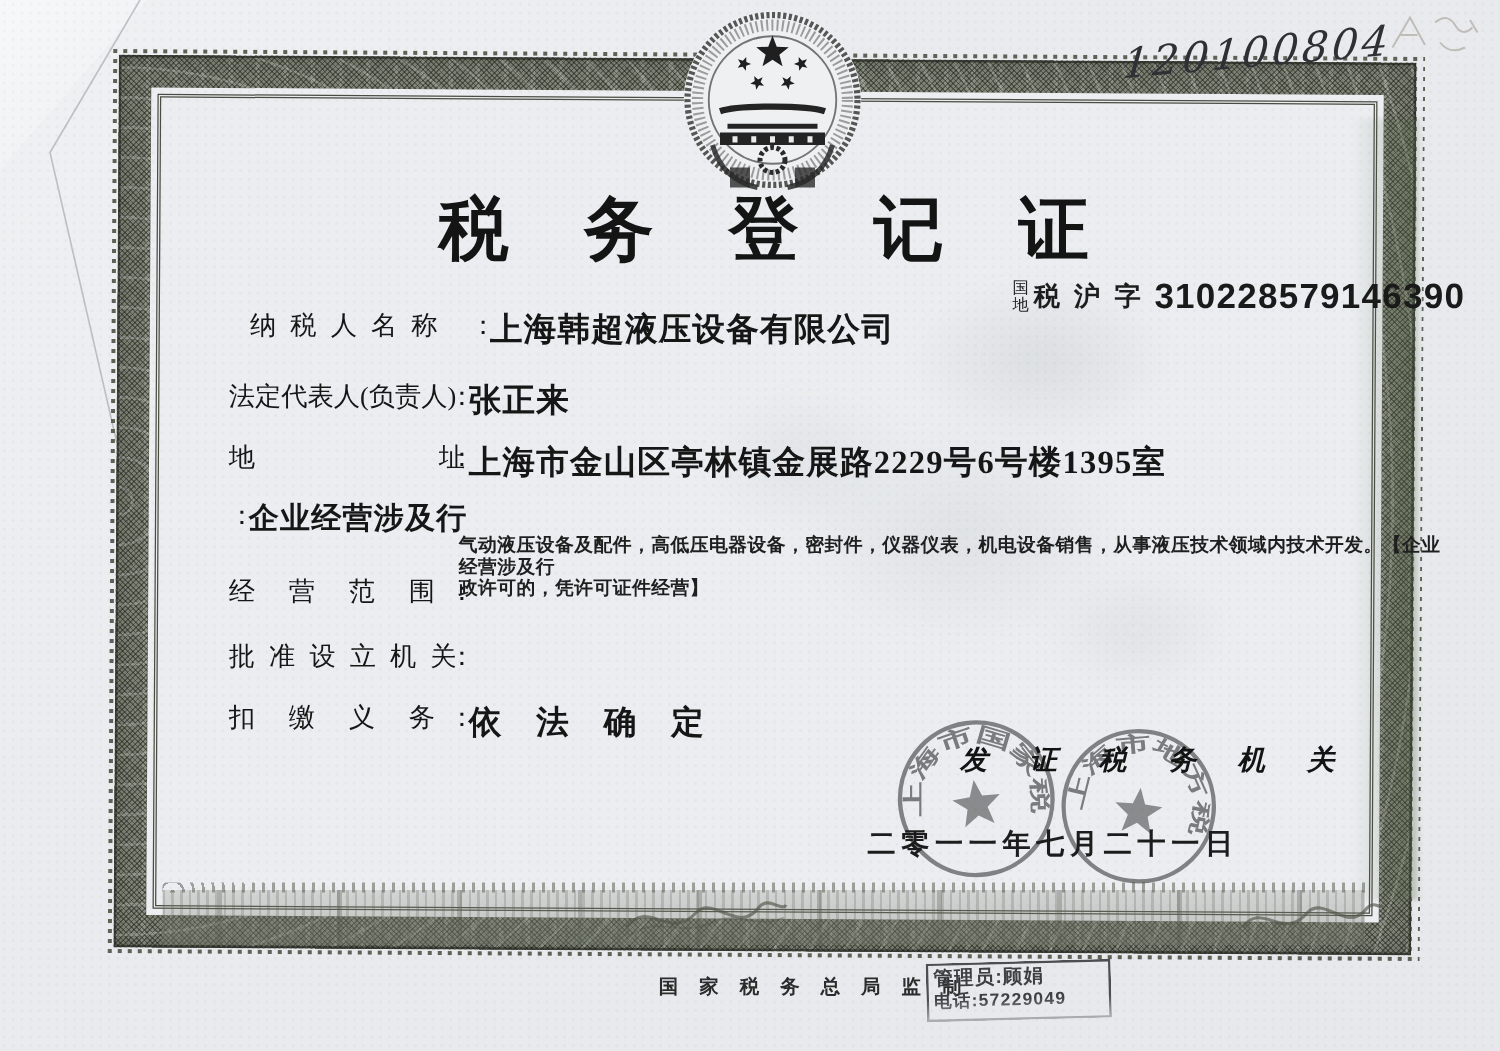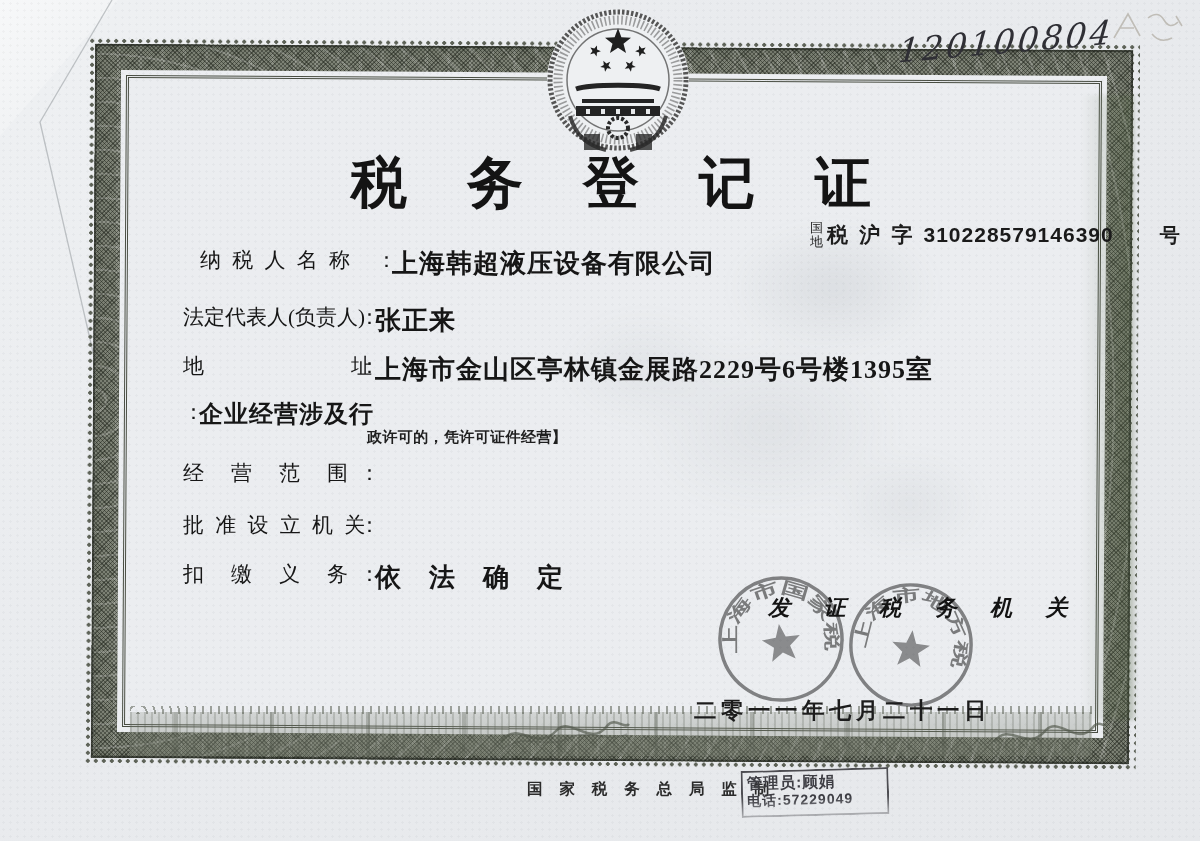--- a/index.html
+++ b/index.html
@@ -48,40 +48,40 @@
         font-size:56px;font-weight:bold;white-space:pre;letter-spacing:2px;color:#141414;}
   
   .handwritten{position:absolute;left:898px;top:22px;font-size:33px;font-style:italic;
         letter-spacing:3px;color:#2f2f35;transform:rotate(-5deg) skewX(-10deg);z-index:6;
         font-family:"DejaVu Serif",serif;}
   .pencil{position:absolute;left:1106px;top:6px;opacity:.75;z-index:6;}
   
   .serial{position:absolute;left:810px;top:221px;display:flex;align-items:center;z-index:5;}
   .serial .stacked{display:flex;flex-direction:column;font-size:13px;line-height:14px;margin-right:4px;color:#222;}
   .serial .prefix{font-size:21px;letter-spacing:3px;white-space:pre;font-weight:600;}
-  .serial .num{font-family:"Liberation Sans","DejaVu Sans",sans-serif;font-size:21px;font-weight:600;
+  .serial .num{font-family:"Liberation Sans","DejaVu Sans",sans-serif;font-size:28px;font-weight:600;
         letter-spacing:1px;margin-left:8px;color:#1a1a1a;}
   .serial .suffix{font-size:20px;margin-left:46px;font-weight:600;}
   
   .row{position:absolute;display:flex;align-items:flex-start;z-index:5;color:#161616;}
   .lbl{font-size:21px;letter-spacing:3px;white-space:pre;width:176px;flex:none;}
   .lbl.tight{letter-spacing:0;}
   .colon{font-size:21px;width:16px;flex:none;}
   .val{font-size:26px;font-weight:600;letter-spacing:1px;white-space:pre;}
   .val.big{font-size:24px;}
   .scope-note{position:absolute;left:367px;top:429px;width:800px;z-index:5;
         font-size:15px;line-height:17px;font-weight:600;letter-spacing:.4px;color:#1f1f1f;}
   
   .stamp{position:absolute;z-index:4;opacity:.85;mix-blend-mode:multiply;}
   .stamp.left{left:714px;top:572px;transform:rotate(-8deg);}
   .stamp.right{left:845px;top:579px;transform:rotate(6deg);}
   .issuer-label{position:absolute;left:768px;top:593px;z-index:6;font-size:22px;font-weight:700;
         letter-spacing:14px;white-space:nowrap;color:#131313;font-style:italic;}
   .issue-date{position:absolute;left:694px;top:659px;z-index:6;font-size:22.5px;font-weight:600;
-        letter-spacing:4.5px;white-space:nowrap;color:#1c1c1c;margin-top:36px;}
+        letter-spacing:4.5px;white-space:nowrap;color:#1c1c1c;}
   
   .ornament-band{position:absolute;left:130px;top:712px;width:962px;height:44px;z-index:2;
         background:
           repeating-linear-gradient(90deg,rgba(84,90,78,.22) 0 2px,transparent 2px 7px),
           repeating-linear-gradient(90deg,transparent 0 44px,rgba(84,90,78,.30) 44px 48px,transparent 48px 96px),
           linear-gradient(180deg,rgba(122,128,114,.22),rgba(122,128,114,.42));}
   .ornament-band::before{content:'';position:absolute;left:0;right:0;top:-6px;height:8px;
         background:repeating-radial-gradient(circle at 8px 8px,rgba(90,96,84,.55) 0 2px,transparent 2px 8px);}
   .flourish{position:absolute;z-index:3;}
   
@@ -188,20 +188,21 @@
   <div class="row" style="left:183px;top:352px">
     <span class="lbl">地　　　　　　址</span>
     <span class="colon">：</span>
     <span class="val">上海市金山区亭林镇金展路2229号6号楼1395室</span>
   </div>
   <div class="row" style="left:183px;top:398px">
     <span class="colon">：</span>
     <span class="val big">企业经营涉及行</span>
   </div>
   <div class="scope-note">
+    <span style="display:block">气动液压设备及配件，高低压电器设备，密封件，仪器仪表，机电设备销售，从事液压技术领域内技术开发。【企业经营涉及行</span>
     <span style="display:block">政许可的，凭许可证件经营】</span>
   </div>
   <div class="row" style="left:183px;top:459px">
     <span class="lbl">经　营　范　围</span>
     <span class="colon">：</span>
     <span class="val"></span>
   </div>
   <div class="row" style="left:183px;top:511px">
     <span class="lbl">批 准 设 立 机 关</span>
     <span class="colon">：</span>

